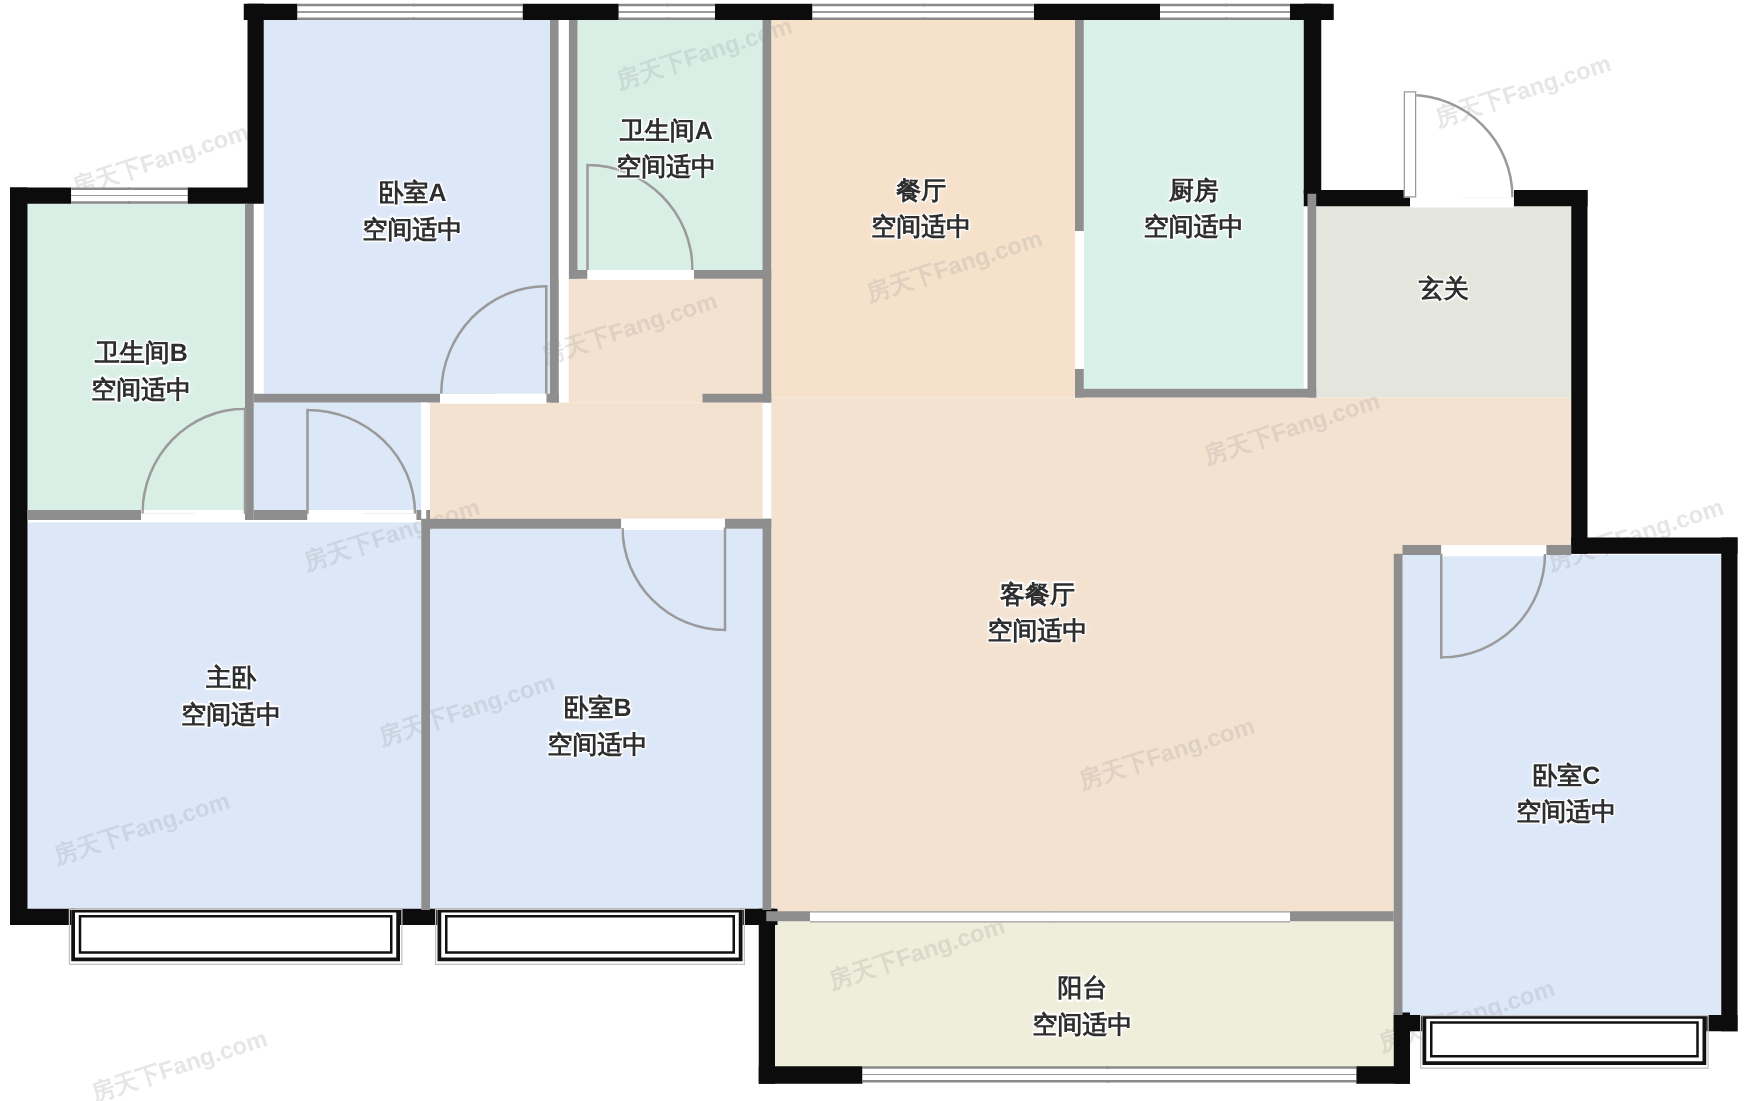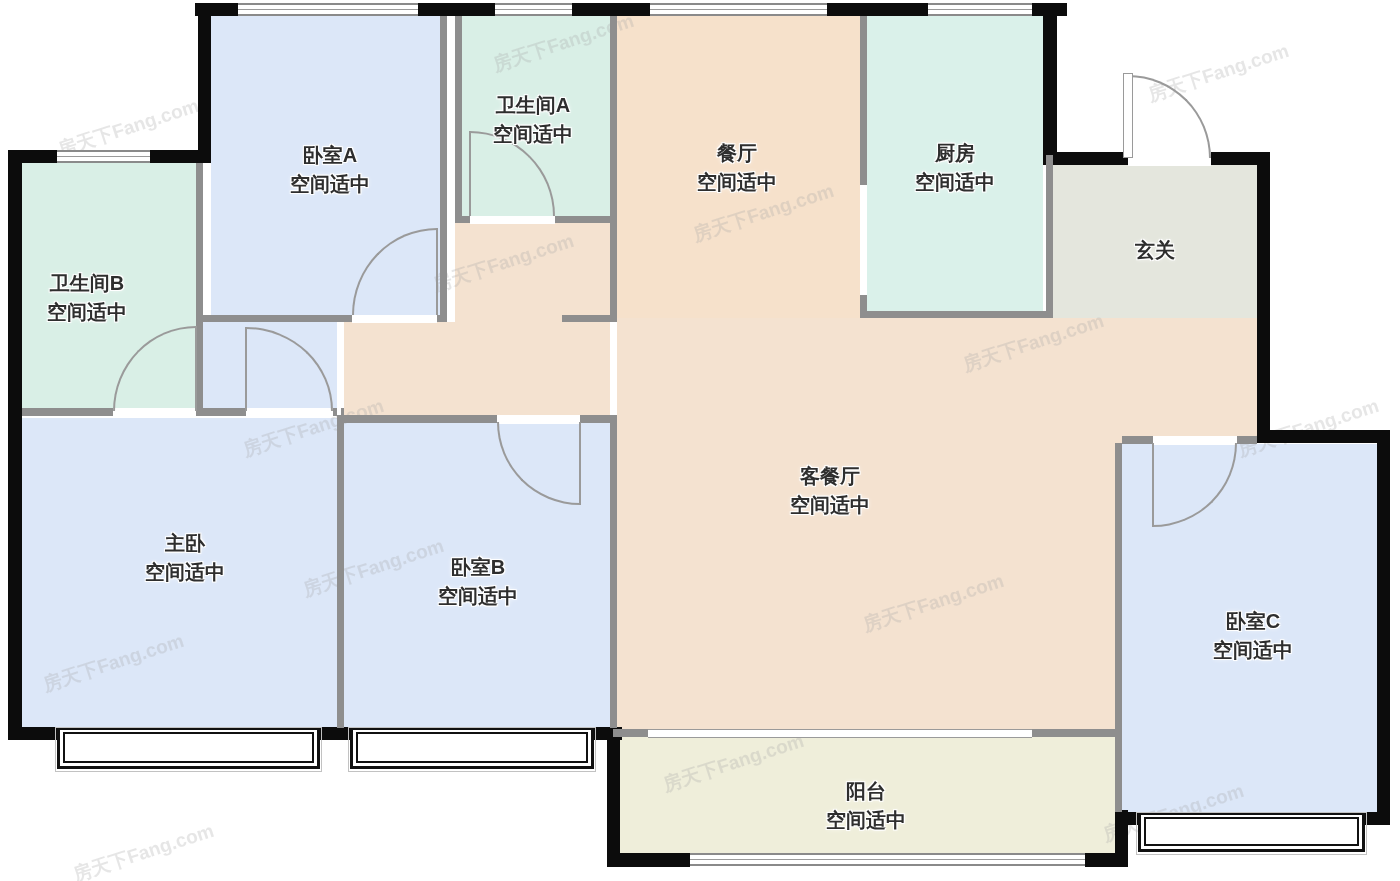--- a/index.html
+++ b/index.html
@@ -161,24 +161,24 @@
       <span>空间适中</span>
     </div>
     <div class="label" style="left: 737px; top: 168px;">
       <span>餐厅</span>
       <span>空间适中</span>
     </div>
     <div class="label" style="left: 955px; top: 168px;">
       <span>厨房</span>
       <span>空间适中</span>
     </div>
-    <div class="label" style="left: 1155px; top: 232px; margin-top: 18px;">
+    <div class="label" style="left: 1155px; top: 232px;">
       <span>玄关</span>
     </div>
-    <div class="label" style="left: 87px; top: 298px;">
+    <div class="label" style="left: 113px; top: 298px;">
       <span>卫生间B</span>
       <span>空间适中</span>
     </div>
     <div class="label" style="left: 185px; top: 558px;">
       <span>主卧</span>
       <span>空间适中</span>
     </div>
     <div class="label" style="left: 478px; top: 582px;">
       <span>卧室B</span>
       <span>空间适中</span>

